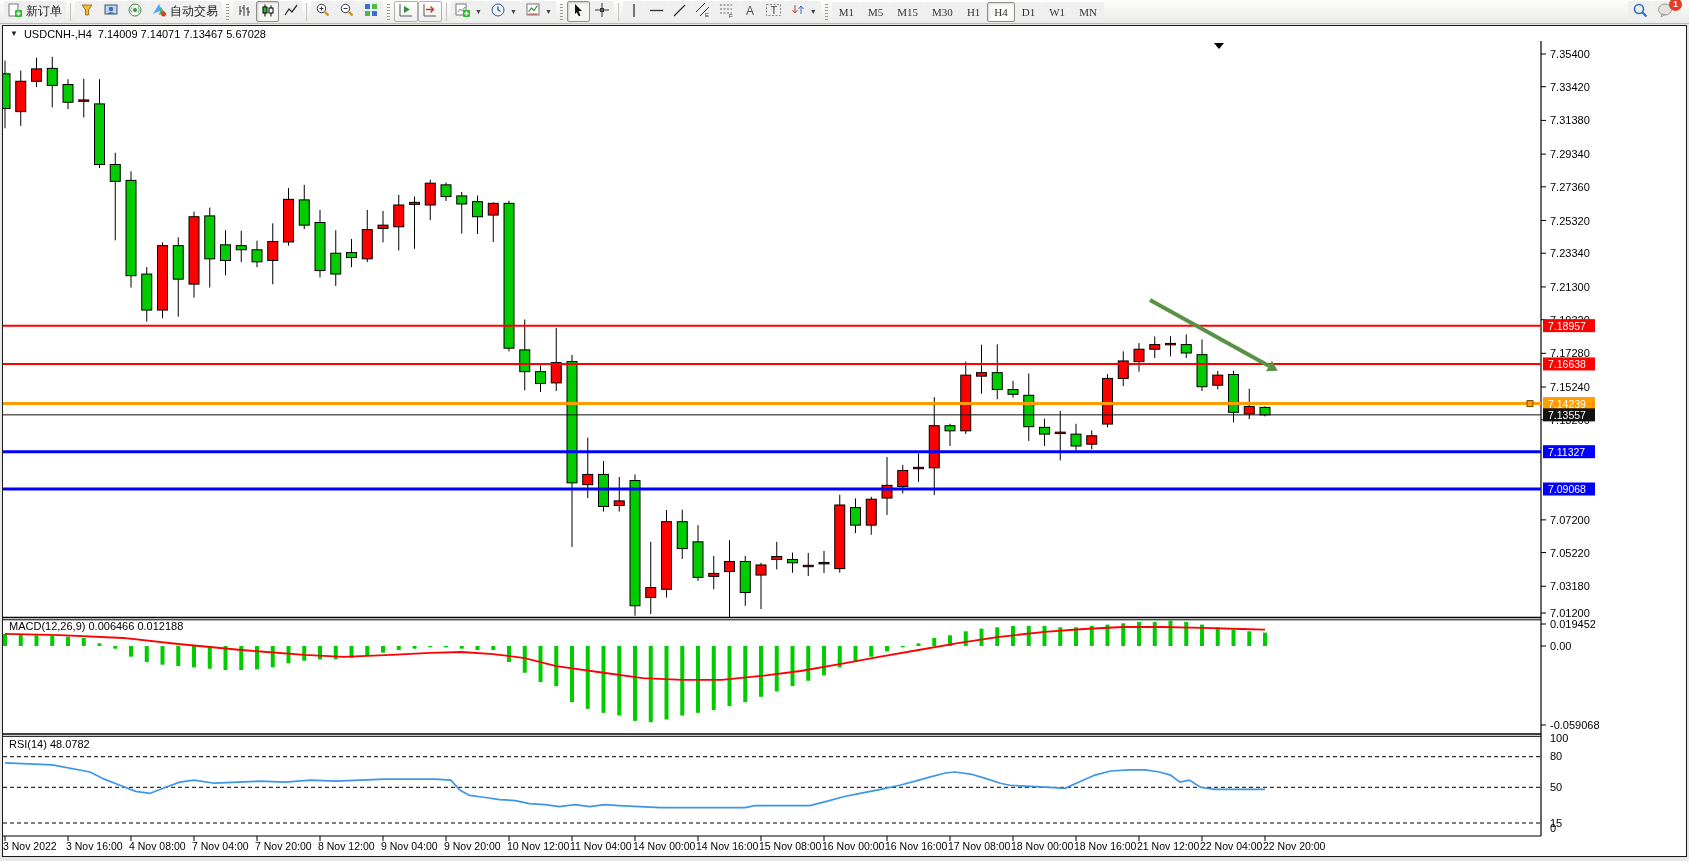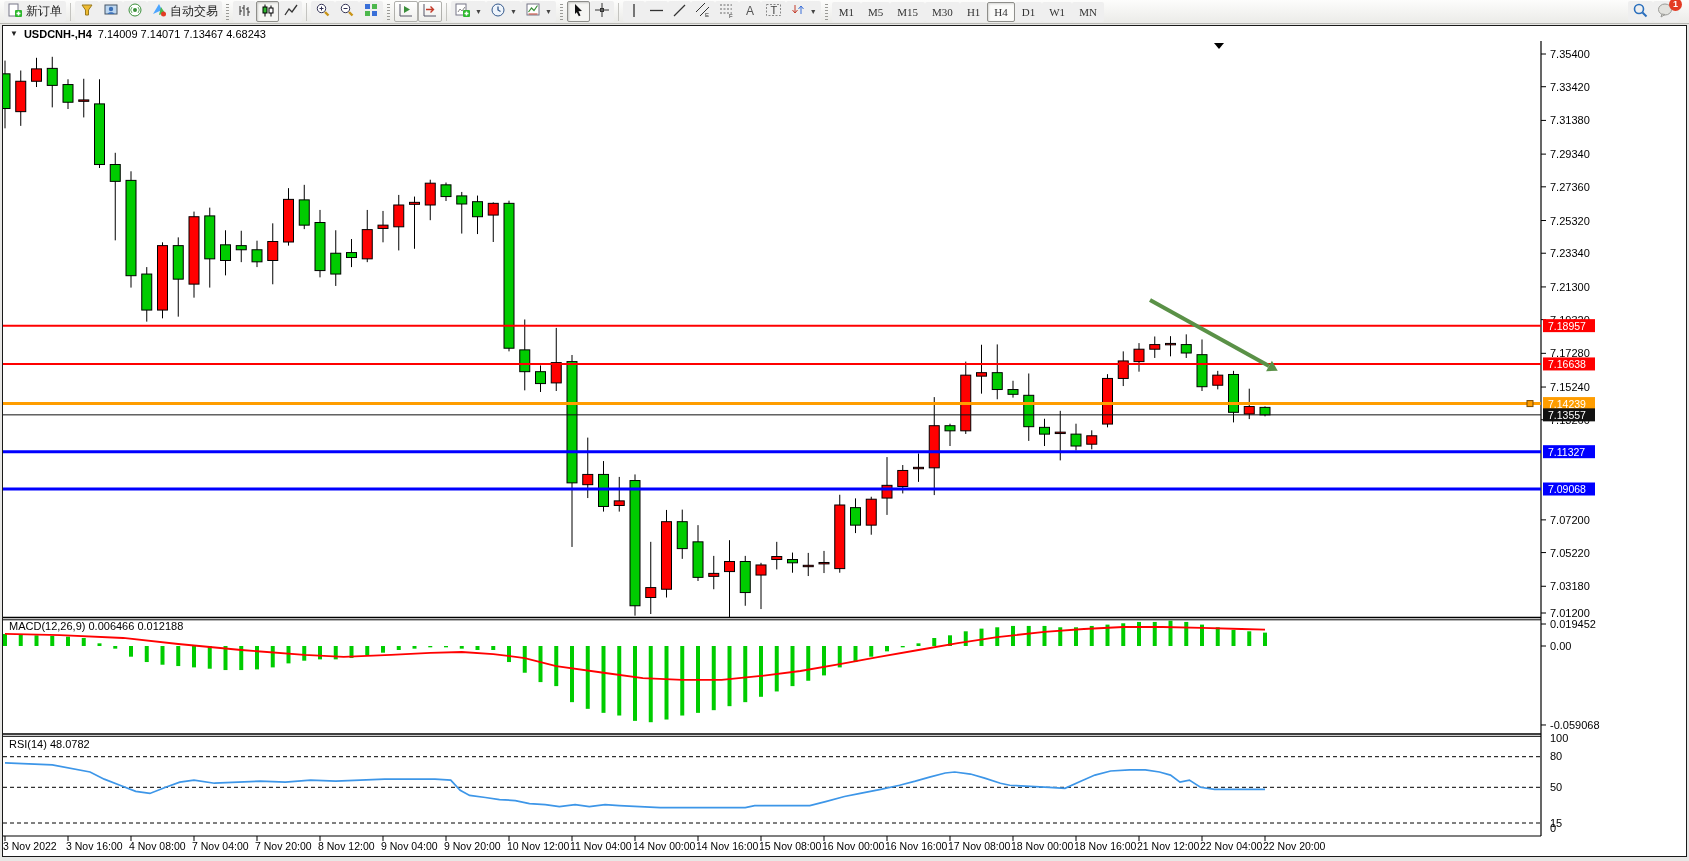--- a/index.html
+++ b/index.html
@@ -280,22 +280,22 @@
           </svg>
       </span>
       <span class="badge">1</span>
     </button>
   </div>
 </div>
 
 <div class="chart-window">
   <div class="chart-title-row">
     <span class="title-caret">▼</span>
-    <span style="font-weight:bold;">USDCNH-,H4</span>
-    <span class="title-ohlc">7.14009 7.14071 7.13467 4.68243</span>
+    <span style="font-weight:normal;">USDCNH-,H4</span>
+    <span class="title-ohlc">7.14009 7.14071 7.13467 5.67028</span>
   </div>
   <svg id="chart-svg" width="1683" height="813">
       <line x1="0" x2="1538" y1="576.5" y2="576.5" stroke="#000" stroke-width="1.4"></line>
       <line x1="0" x2="1538" y1="578.8" y2="578.8" stroke="#000" stroke-width="1"></line>
       <line x1="0" x2="1538" y1="693" y2="693" stroke="#000" stroke-width="1.4"></line>
       <line x1="0" x2="1538" y1="695.3" y2="695.3" stroke="#000" stroke-width="1"></line>
       <line x1="0" x2="1538" y1="795" y2="795" stroke="#000" stroke-width="1.2"></line>
       <line x1="1538" x2="1538" y1="0" y2="795" stroke="#000" stroke-width="1.2"></line>
       <g font-size="11" fill="#000">
         <line x1="1538" x2="1543" y1="13" y2="13" stroke="#000"></line>

